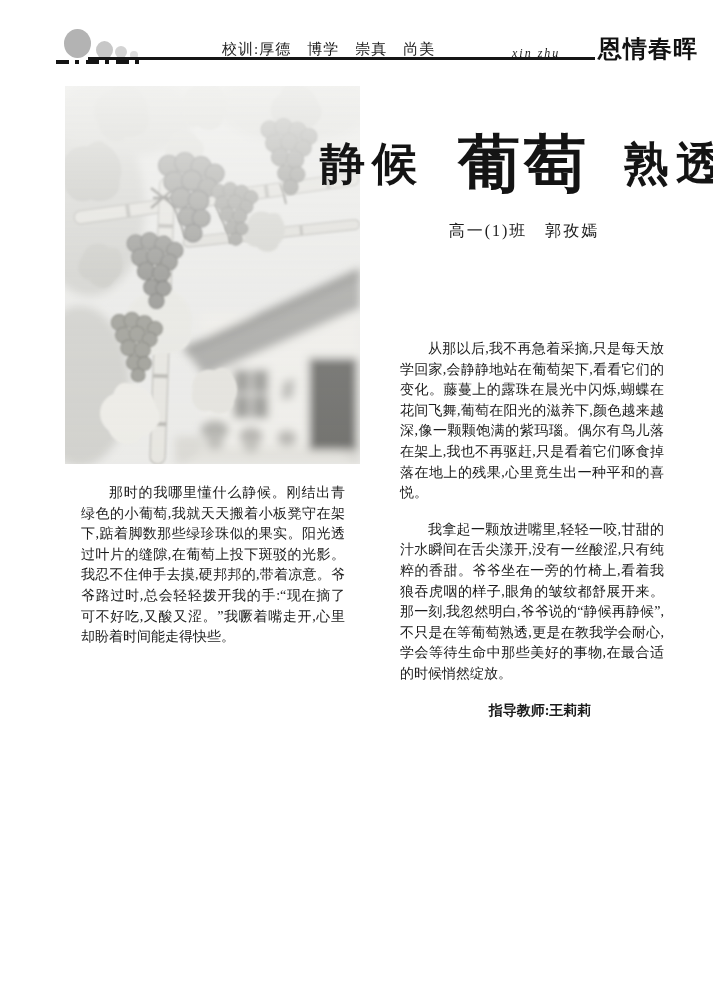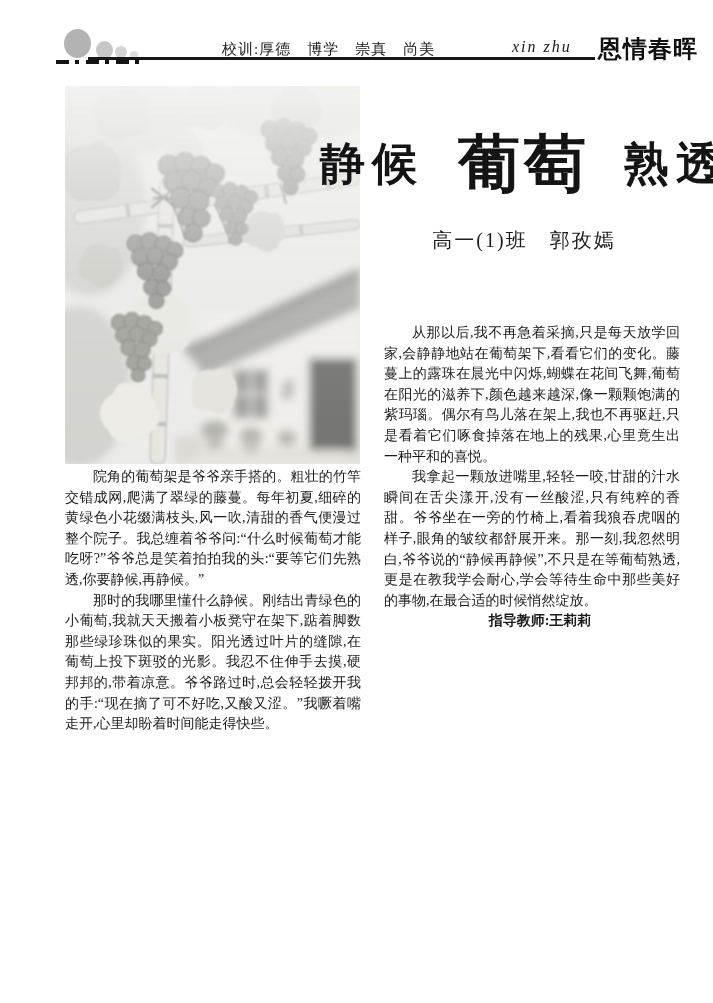--- a/index.html
+++ b/index.html
@@ -12,45 +12,45 @@
   .c1{left:64px;top:29px;width:27px;height:29px;background:#b3b3b3;}
   .c2{left:96px;top:41px;width:17px;height:18px;background:#c7c7c7;}
   .c3{left:115px;top:46px;width:12px;height:12px;background:#d3d3d3;}
   .c4{left:130px;top:51px;width:8px;height:8px;background:#dedede;}
   .rule-dashes{
     position:absolute;left:56px;top:60px;width:86px;height:4px;
     background:repeating-linear-gradient(to right,#141414 0 13px,transparent 13px 19px,#141414 19px 23px,transparent 23px 30px);
   }
   .rule-main{position:absolute;left:88px;top:57px;width:507px;height:3px;background:#161616;}
   .motto{position:absolute;left:222px;top:40px;width:250px;font-size:15px;letter-spacing:1px;color:#222;white-space:nowrap;}
-  .pinyin{position:absolute;left:512px;top:38px;font-style:italic;font-size:16px;letter-spacing:2px;color:#1a1a1a;}
+  .pinyin{position:absolute;left:512px;top:46px;font-style:italic;font-size:12px;letter-spacing:2px;color:#1a1a1a;}
   .issue-title{
     position:absolute;left:598px;top:33px;font-family:"DejaVu Sans",sans-serif;
     font-size:24px;font-weight:900;letter-spacing:1px;color:#111;white-space:nowrap;text-align:center;
   }
   
   .photo{position:absolute;left:65px;top:86px;width:295px;height:378px;background:#ececea;}
   
   .headline{
     position:absolute;left:368px;top:118px;width:312px;height:92px;
     display:flex;align-items:center;justify-content:center;
     font-family:"DejaVu Sans",sans-serif;color:#141414;white-space:nowrap;gap:32px;
   }
   .headline .t-normal{font-size:45px;font-weight:700;letter-spacing:7px;}
   .headline .t-big{font-size:62px;font-weight:900;letter-spacing:4px;margin:16px 2px;}
   .byline{
-    position:absolute;left:370px;top:227px;width:308px;text-align:center;
-    font-size:20px;letter-spacing:2px;color:#1c1c1c;white-space:nowrap;
+    position:absolute;left:370px;top:221px;width:308px;text-align:center;
+    font-size:16px;letter-spacing:2px;color:#1c1c1c;white-space:nowrap;
   }
   
   .col{
     position:absolute;width:296px;font-size:14px;line-height:20.6px;
     text-align:justify;text-justify:inter-ideograph;color:#1b1b1b;
   }
-  .col p{margin:0;text-indent:2em;font-family:Liberation Serif, serif;}
+  .col p{margin:16px;text-indent:2em;font-family:Liberation Serif, serif;}
   .col-left{left:65px;top:467px;}
   .col-right{left:384px;top:323px;}
   .credit{margin:0;text-align:center;font-weight:bold;padding-right:12px;text-indent:0;}
   
   .footer-band{
     position:absolute;left:66px;top:929px;width:548px;height:11px;
     background:linear-gradient(90deg,#fbfbfb 0%,#e7e7e7 55%,#dcdcdc 100%);
     clip-path:polygon(12px 0,100% 0,calc(100% - 7px) 100%,0 100%);
   }
   .journal-name{
@@ -190,21 +190,20 @@
   </div>
 
   <div class="headline">
     <span class="t-normal">静候</span>
     <span class="t-big">葡萄</span>
     <span class="t-normal">熟透</span>
   </div>
   <div class="byline">高一(1)班　郭孜嫣</div>
 
   <div class="col col-left">
-    <p>院角的葡萄架是爷爷亲手搭的。粗壮的竹竿交错成网,爬满了翠绿的藤蔓。每年初夏,细碎的黄绿色小花缀满枝头,风一吹,清甜的香气便漫过整个院子。我总缠着爷爷问:“什么时候葡萄才能吃呀?”爷爷总是笑着拍拍我的头:“要等它们先熟透,你要静候,再静候。”</p>
     <p>那时的我哪里懂什么静候。刚结出青绿色的小葡萄,我就天天搬着小板凳守在架下,踮着脚数那些绿珍珠似的果实。阳光透过叶片的缝隙,在葡萄上投下斑驳的光影。我忍不住伸手去摸,硬邦邦的,带着凉意。爷爷路过时,总会轻轻拨开我的手:“现在摘了可不好吃,又酸又涩。”我噘着嘴走开,心里却盼着时间能走得快些。</p>
   </div>
 
   <div class="col col-right">
     <p>从那以后,我不再急着采摘,只是每天放学回家,会静静地站在葡萄架下,看看它们的变化。藤蔓上的露珠在晨光中闪烁,蝴蝶在花间飞舞,葡萄在阳光的滋养下,颜色越来越深,像一颗颗饱满的紫玛瑙。偶尔有鸟儿落在架上,我也不再驱赶,只是看着它们啄食掉落在地上的残果,心里竟生出一种平和的喜悦。</p>
     <p>我拿起一颗放进嘴里,轻轻一咬,甘甜的汁水瞬间在舌尖漾开,没有一丝酸涩,只有纯粹的香甜。爷爷坐在一旁的竹椅上,看着我狼吞虎咽的样子,眼角的皱纹都舒展开来。那一刻,我忽然明白,爷爷说的“静候再静候”,不只是在等葡萄熟透,更是在教我学会耐心,学会等待生命中那些美好的事物,在最合适的时候悄然绽放。</p>
     <p class="credit">指导教师:王莉莉</p>
   </div>
 
   <div class="footer-band"></div>

